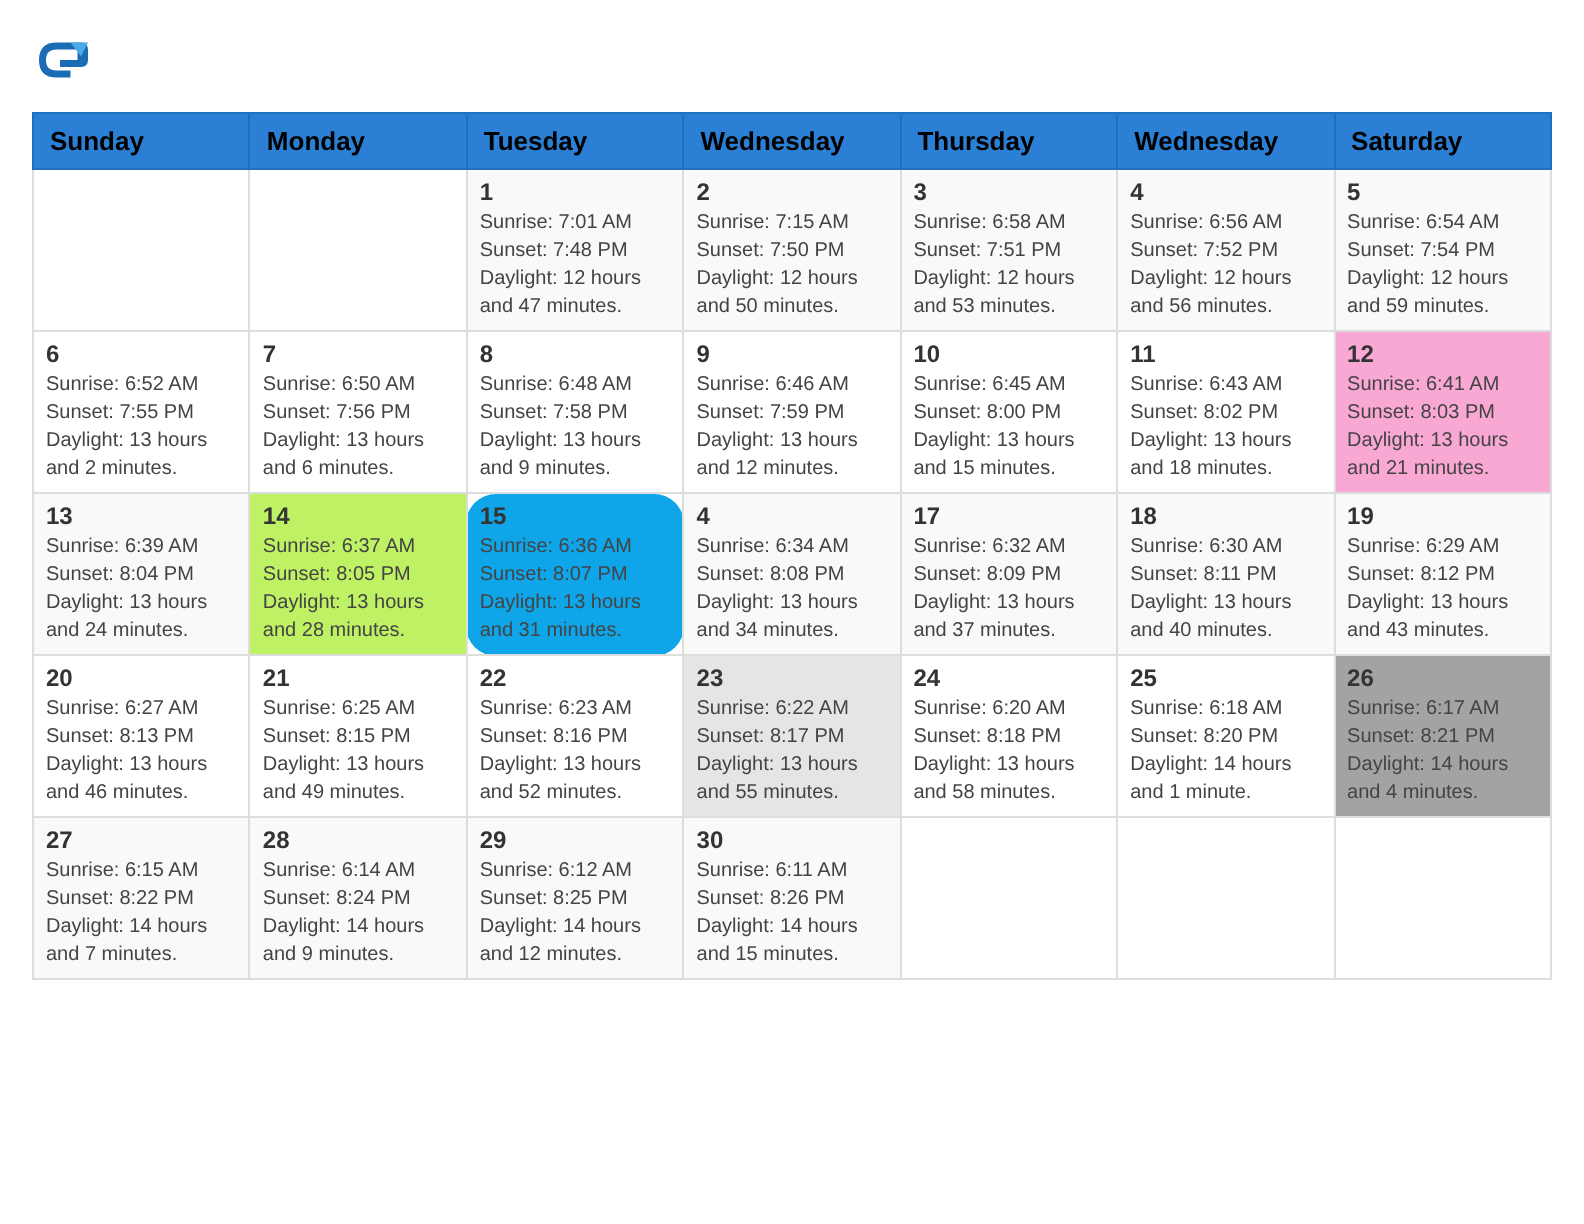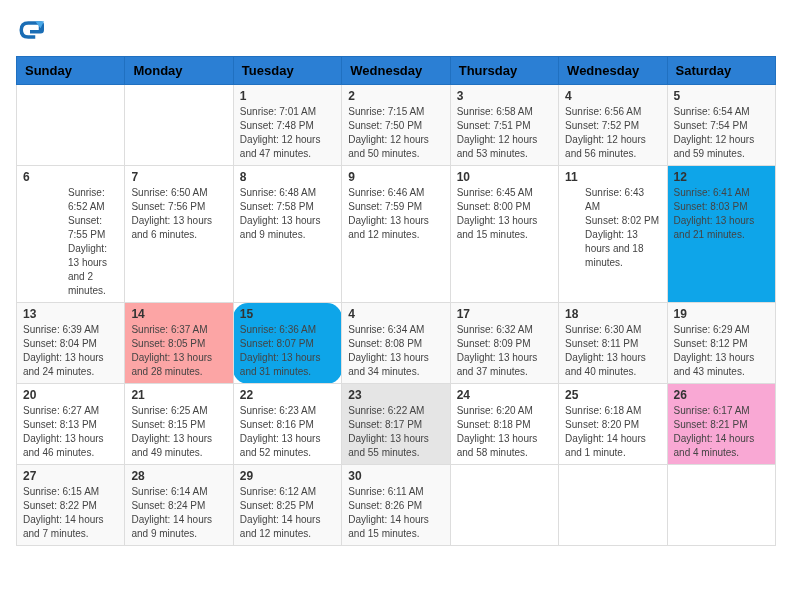--- a/index.html
+++ b/index.html
@@ -156,21 +156,21 @@
         <td style="background-color: rgb(249, 249, 249);">
           <span class="day-number">5</span>
           <div class="day-info" style="white-space: pre-line;">Sunrise: 6:54 AM
 Sunset: 7:54 PM
 Daylight: 12 hours and 59 minutes.</div>
         </td>
       </tr>
       <tr>
         <td style="background-color: rgb(255, 255, 255);">
           <span class="day-number">6</span>
-          <div class="day-info" style="white-space: pre-line; margin-left: 45px;">Sunrise: 6:52 AM
+          <div class="day-info" style="white-space: pre-line;">Sunrise: 6:52 AM
 Sunset: 7:55 PM
 Daylight: 13 hours and 2 minutes.</div>
         </td>
         <td style="background-color: rgb(255, 255, 255);">
           <span class="day-number">7</span>
           <div class="day-info" style="white-space: pre-line;">Sunrise: 6:50 AM
 Sunset: 7:56 PM
 Daylight: 13 hours and 6 minutes.</div>
         </td>
         <td style="background-color: rgb(255, 255, 255);">
@@ -186,39 +186,39 @@
 Daylight: 13 hours and 12 minutes.</div>
         </td>
         <td style="background-color: rgb(255, 255, 255);">
           <span class="day-number">10</span>
           <div class="day-info" style="white-space: pre-line;">Sunrise: 6:45 AM
 Sunset: 8:00 PM
 Daylight: 13 hours and 15 minutes.</div>
         </td>
         <td style="background-color: rgb(255, 255, 255);">
           <span class="day-number">11</span>
-          <div class="day-info" style="white-space: pre-line; margin-left: 20px;">Sunrise: 6:43 AM
+          <div class="day-info" style="white-space: pre-line;">Sunrise: 6:43 AM
 Sunset: 8:02 PM
 Daylight: 13 hours and 18 minutes.</div>
         </td>
-        <td style="background-color: #0ea5e9;">
+        <td style="background-color: #f9a8d4;">
           <span class="day-number">12</span>
           <div class="day-info" style="white-space: pre-line;">Sunrise: 6:41 AM
 Sunset: 8:03 PM
 Daylight: 13 hours and 21 minutes.</div>
         </td>
       </tr>
       <tr>
         <td style="background-color: rgb(249, 249, 249);">
           <span class="day-number">13</span>
           <div class="day-info" style="white-space: pre-line;">Sunrise: 6:39 AM
 Sunset: 8:04 PM
 Daylight: 13 hours and 24 minutes.</div>
         </td>
-        <td style="background-color: #fca5a5;">
+        <td style="background-color: #bef264;">
           <span class="day-number">14</span>
           <div class="day-info" style="white-space: pre-line;">Sunrise: 6:37 AM
 Sunset: 8:05 PM
 Daylight: 13 hours and 28 minutes.</div>
         </td>
         <td style="background-color: #0ea5e9; border-radius: 15px;">
           <span class="day-number">15</span>
           <div class="day-info" style="white-space: pre-line;">Sunrise: 6:36 AM
 Sunset: 8:07 PM
 Daylight: 13 hours and 31 minutes.</div>
@@ -278,21 +278,21 @@
           <div class="day-info" style="white-space: pre-line;">Sunrise: 6:20 AM
 Sunset: 8:18 PM
 Daylight: 13 hours and 58 minutes.</div>
         </td>
         <td style="background-color: rgb(255, 255, 255);">
           <span class="day-number">25</span>
           <div class="day-info" style="white-space: pre-line;">Sunrise: 6:18 AM
 Sunset: 8:20 PM
 Daylight: 14 hours and 1 minute.</div>
         </td>
-        <td style="background-color: #f9a8d4;">
+        <td style="background-color: #a3a3a3;">
           <span class="day-number">26</span>
           <div class="day-info" style="white-space: pre-line;">Sunrise: 6:17 AM
 Sunset: 8:21 PM
 Daylight: 14 hours and 4 minutes.</div>
         </td>
       </tr>
       <tr>
         <td style="background-color: rgb(249, 249, 249);">
           <span class="day-number">27</span>
           <div class="day-info" style="white-space: pre-line;">Sunrise: 6:15 AM

